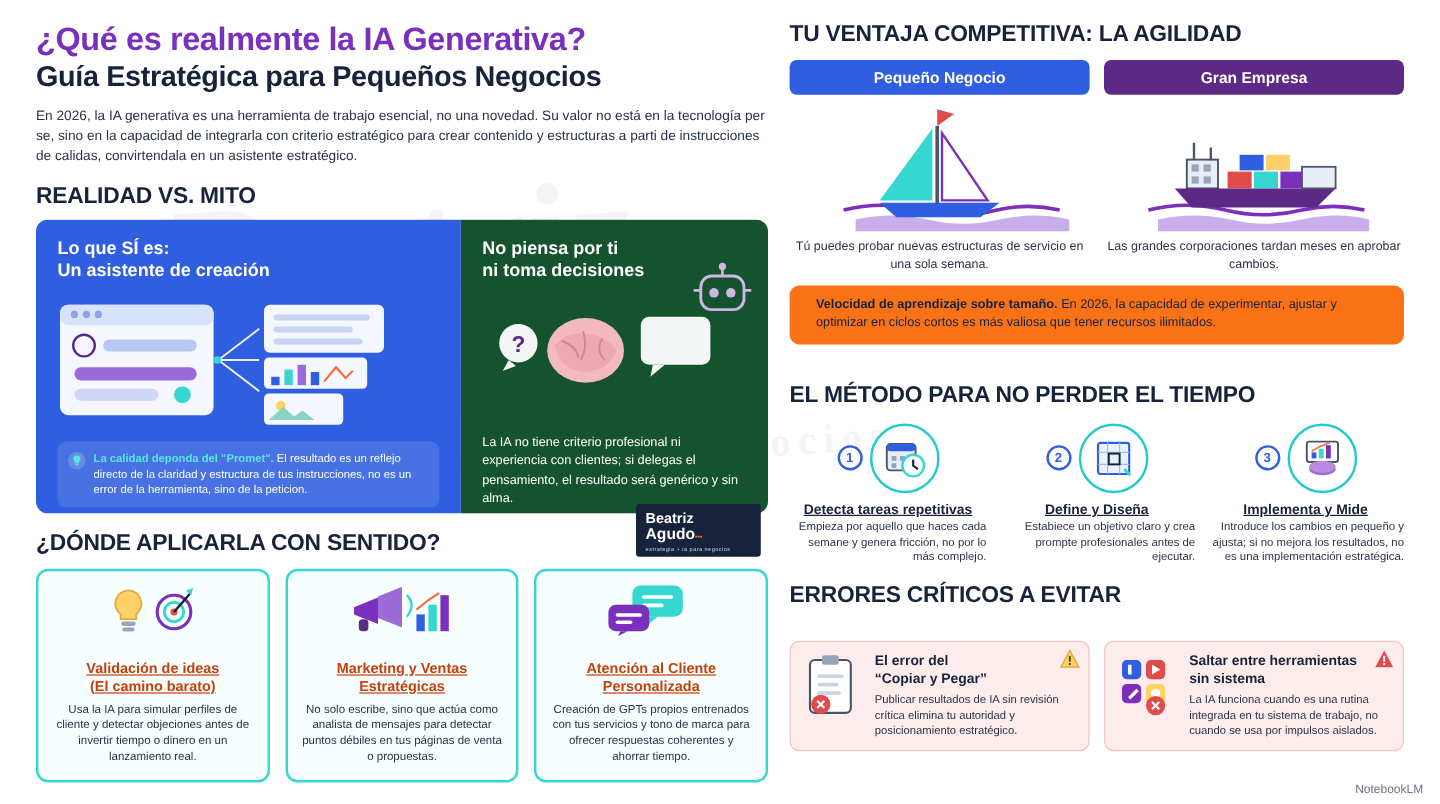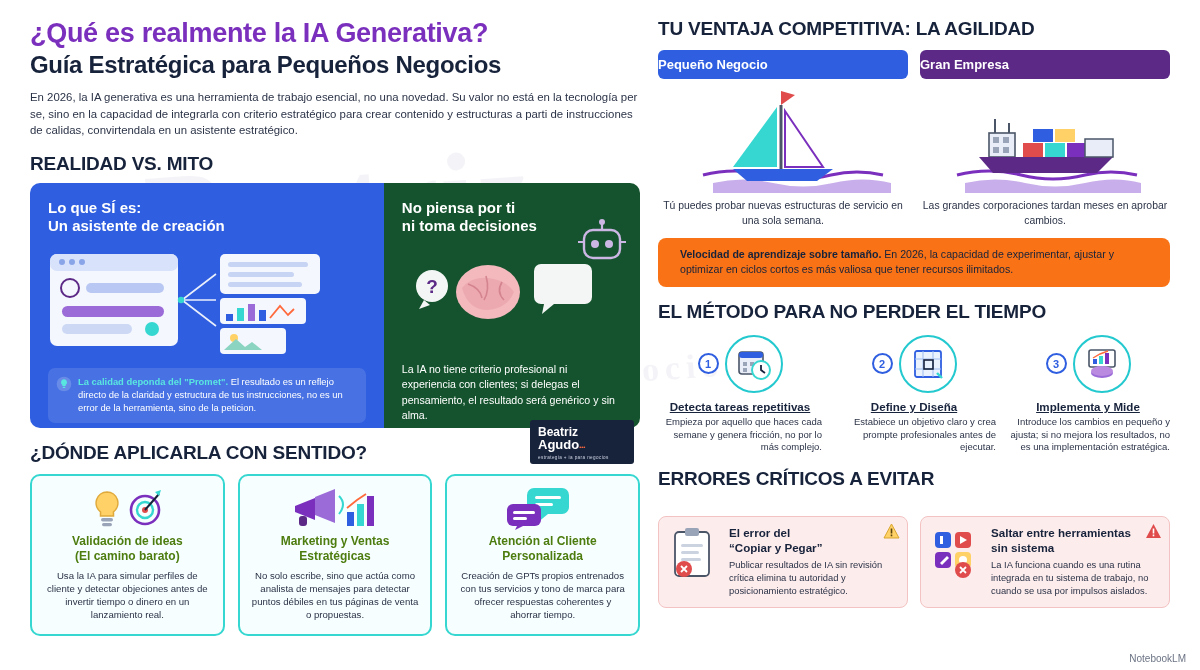--- a/index.html
+++ b/index.html
@@ -97,31 +97,31 @@
   .cards3 { display: flex; gap: 13px; margin-top: 10px; }
   .card {
     width: 33%;
     border: 2px solid #35d7d0;
     border-radius: 10px;
     background: #f6feff;
     padding: 10px 11px 12px;
     text-align: center;
   }
   .card .icon { height: 44px; display:flex; align-items:center; justify-content:center; }
-  .card h5 { font-size: 12px; font-weight: bold; color: #4d7c0f; margin-top: 4px; line-height: 1.25; }
+  .card h5 { font-size: 12px; font-weight: bold; color: #c2410c; margin-top: 20px; line-height: 1.25; text-decoration: underline; }
   .card p { font-size: 9.6px; line-height: 1.38; margin-top: 5px; color: #2b3347; }
 
   
   h3.rsection {
     font-size: 19px; font-weight: bold; color: #17223b;
     letter-spacing: -0.2px;
   }
   .pills { display: flex; gap: 12px; margin-top: 10px; }
   .pill {
-    flex: 1; color: #fff; font-weight: bold;
+    flex: 1; text-align: center; color: #fff; font-weight: bold;
     font-size: 13px; padding: 7px 0; border-radius: 6px;
   }
   .pill.blue { background: #2f5fe0; }
   .pill.purple { background: #5c2a86; }
 
   .boats { display: flex; gap: 12px; margin-top: 6px; }
   .boat { flex: 1; text-align: center; }
   .boat .art { height: 108px; display:flex; align-items:flex-end; justify-content:center; }
   .boat p { font-size: 10.4px; line-height: 1.4; margin-top: 6px; color: #2b3347; }
 
@@ -396,21 +396,21 @@
           </svg>
         </div>
         <p>Las grandes corporaciones tardan meses en aprobar cambios.</p>
       </div>
     </div>
 
     <div class="speed-note">
       <b>Velocidad de aprendizaje sobre tamaño.</b><span> En 2026, la capacidad de experimentar, ajustar y optimizar en ciclos cortos es más valiosa que tener recursos ilimitados.</span>
     </div>
 
-    <h3 class="rsection" style="margin-top:14px;">EL MÉTODO PARA NO PERDER EL TIEMPO</h3>
+    <h3 class="rsection" style="margin-top:32px;">EL MÉTODO PARA NO PERDER EL TIEMPO</h3>
 
     <div class="steps">
       <div class="step">
         <div class="badge-row">
           <div class="num">1</div>
           <div class="circle">
             <svg width="36" height="36" viewBox="0 0 36 36">
               <rect x="3" y="6" width="24" height="22" rx="3" fill="#e8edf7" stroke="#4a5568" stroke-width="1.6"></rect>
               <rect x="3" y="6" width="24" height="6" rx="3" fill="#2f5fe0"></rect>
               <rect x="7" y="16" width="4" height="4" fill="#9aa4b8"></rect>

